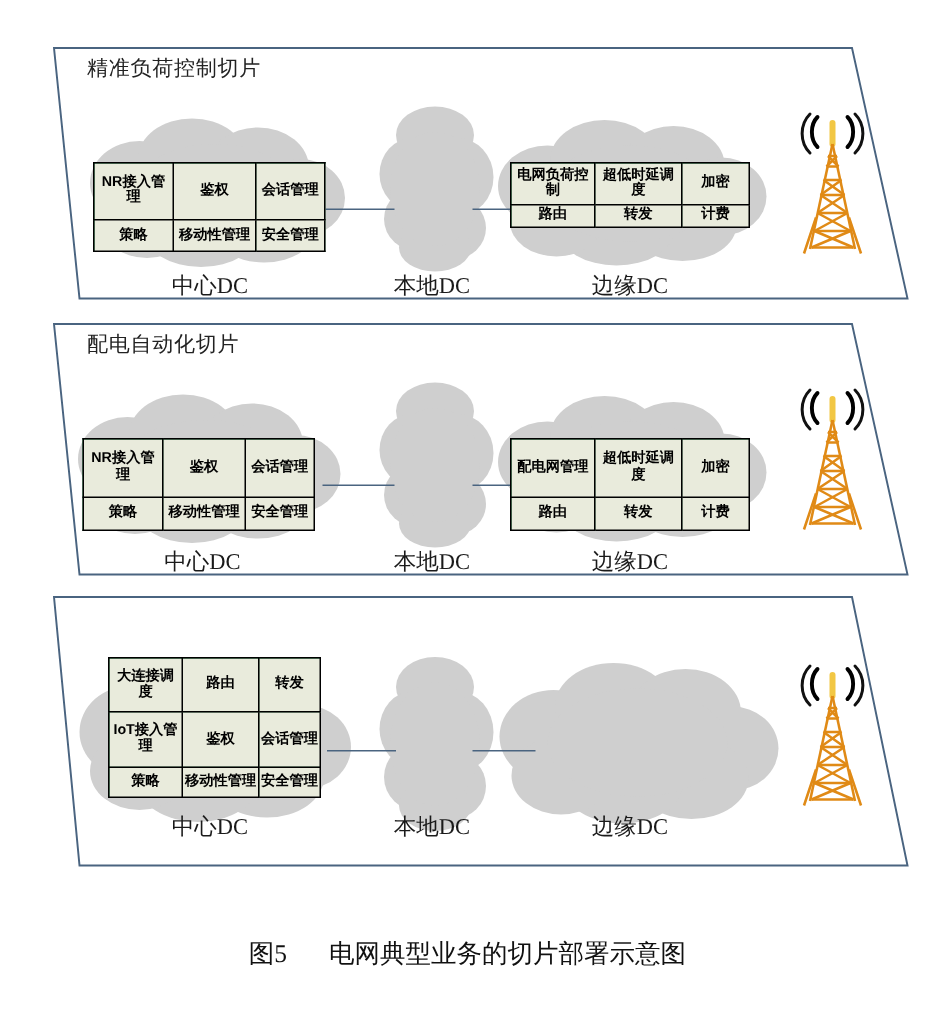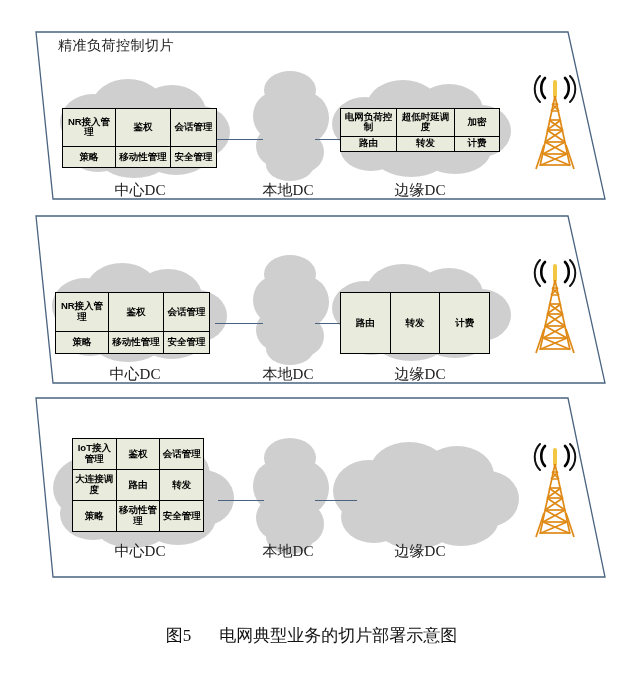--- a/index.html
+++ b/index.html
@@ -241,20 +241,21 @@
 
     </div>
   </div>
 
   <div class="slice-panel" id="slice-2" style="top:210px; height:180px;">
     <svg class="panel-shape" viewBox="0 0 623 180">
       <polygon points="36,6 568,6 605,173 53,173" fill="#ffffff" stroke="#4A6480" stroke-width="1.3"></polygon>
     </svg>
     <div class="panel-inner">
 
+      <div class="slice-title" style="left:58px; top:11px;">配电自动化切片</div>
 
       <div class="cloud" style="left:40px; top:48px; width:190px; height:105px;">
         <svg width="190" height="105" viewBox="0 0 190 105">
           <g fill="#CFCFCF">
             <ellipse cx="45" cy="48" rx="33" ry="28"></ellipse>
             <ellipse cx="82" cy="32" rx="36" ry="27"></ellipse>
             <ellipse cx="128" cy="38" rx="34" ry="27"></ellipse>
             <ellipse cx="157" cy="58" rx="30" ry="26"></ellipse>
             <ellipse cx="132" cy="76" rx="36" ry="25"></ellipse>
             <ellipse cx="88" cy="80" rx="38" ry="24"></ellipse>
@@ -306,20 +307,25 @@
         <tr>
           <td>策略</td>
           <td>移动性管理</td>
           <td>安全管理</td>
         </tr>
       </tbody>
         </table>
 
       <table class="func-table" style="left:340px; top:82px; width:150px; height:62px;">
         <tbody>
+            <tr>
+          <td style="width:53px;">配电网管理</td>
+          <td style="width:55px;">超低时延调度</td>
+          <td style="width:42px;">加密</td>
+        </tr>
         <tr>
           <td>路由</td>
           <td>转发</td>
           <td>计费</td>
         </tr>
       </tbody>
         </table>
 
       <div class="dc-label" style="left:90px; top:155px; width:90px;">中心DC</div>
       <div class="dc-label" style="left:243px; top:155px; width:90px;">本地DC</div>
@@ -409,28 +415,28 @@
           </g>
         </svg>
       </div>
 
       <div class="link-line" style="left:218px; top:108px; width:46px;"></div>
       <div class="link-line" style="left:315px; top:108px; width:42px;"></div>
 
       <table class="func-table" style="left:72px; top:46px; width:132px; height:94px;">
         <tbody>
             <tr>
+          <td style="width:46px;">大连接调度</td>
+          <td style="width:48px;">路由</td>
+          <td style="width:38px;">转发</td>
+        </tr>
+        <tr>
           <td>IoT接入管理</td>
           <td>鉴权</td>
           <td>会话管理</td>
-        </tr>
-        <tr>
-          <td style="width:46px;">大连接调度</td>
-          <td style="width:48px;">路由</td>
-          <td style="width:38px;">转发</td>
         </tr>
         <tr>
           <td>策略</td>
           <td>移动性管理</td>
           <td>安全管理</td>
         </tr>
       </tbody>
         </table>
 
       <div class="dc-label" style="left:95px; top:150px; width:90px;">中心DC</div>

